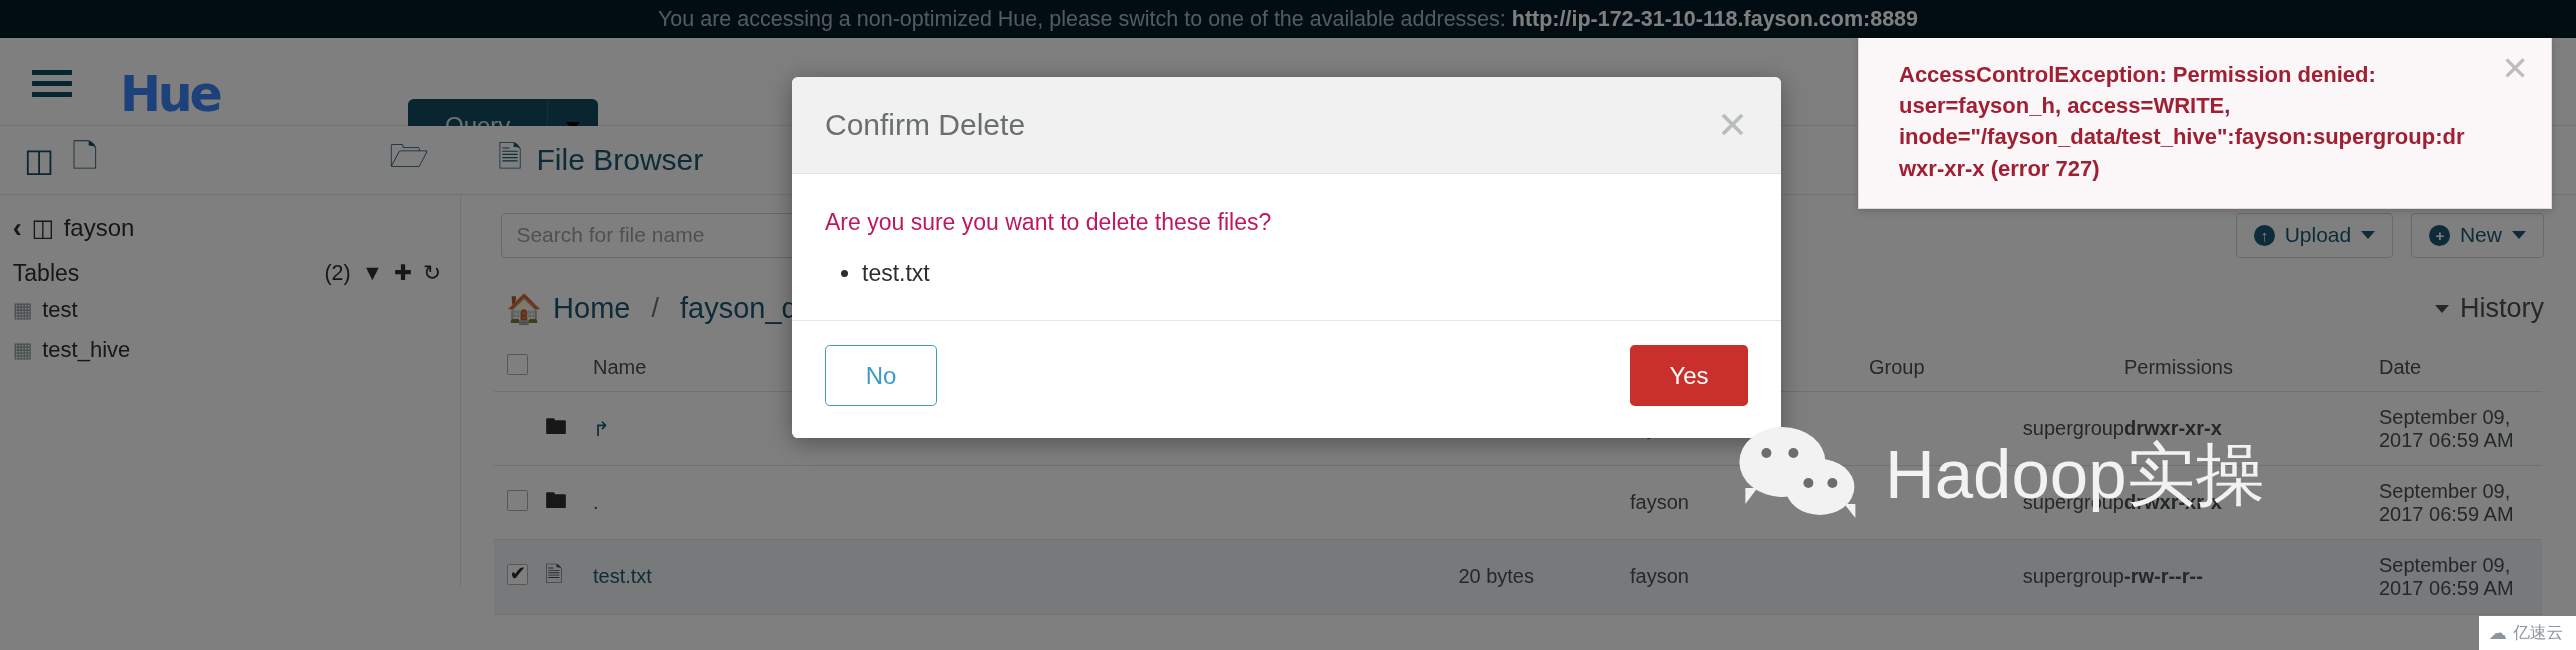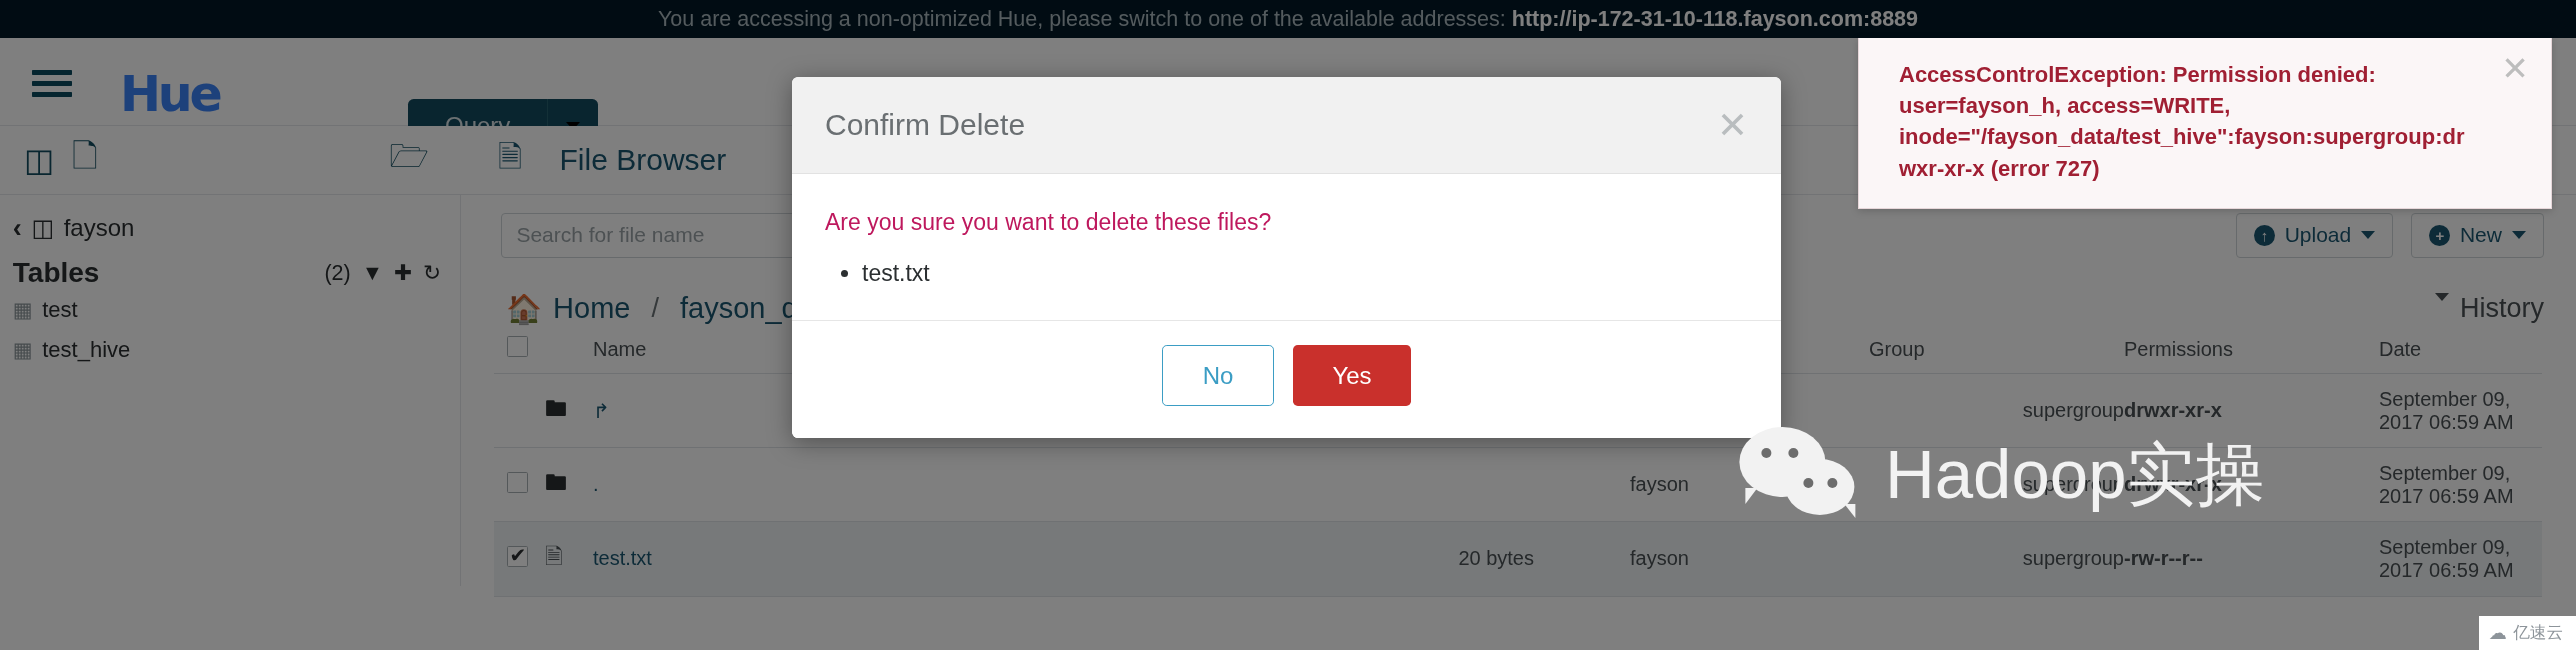--- a/index.html
+++ b/index.html
@@ -138,21 +138,21 @@
   #db-crumb .back-chevron { font-size: 27px; font-weight: bold; }
   #db-crumb .db-icon { font-size: 24px; }
 
   #tables-head {
     position: absolute;
     top: 62px; left: 12.8px; right: 19px;
     height: 32px;
     display: flex; align-items: center;
     color: #2b2f31;
   }
-  #tables-head .t-title { font-size: 28px; font-weight: bold; }
+  #tables-head .t-title { font-size: 23px; font-weight: normal; }
   #tables-head .t-right {
     margin-left: auto;
     display: flex; align-items: center; gap: 11px;
     font-size: 21.5px;
   }
 
   .table-item {
     position: absolute;
     left: 12.8px;
     font-size: 22px;
@@ -175,21 +175,21 @@
   #fb-header {
     position: absolute;
     top: 0; left: 0; right: 0;
     height: 69px;
     border-bottom: 0.8px solid #e4e7ea;
     display: flex; align-items: center;
     padding-left: 37px;
     gap: 14.4px;
   }
   #fb-header .fb-doc-icon { font-size: 30px; color: #1b5771; }
-  #fb-header .fb-title { font-size: 30px; color: #1b5771; margin-left: 23px; }
+  #fb-header .fb-title { font-size: 30px; color: #1b5771; }
 
   #fb-toolbar {
     position: absolute;
     top: 69px; left: 0; right: 0;
     height: 80px;
     display: flex; align-items: center;
     padding: 0 32px 0 40px;
   }
   #search-input {
     width: 558px;
@@ -239,29 +239,29 @@
   #crumb-row .crumb-home {
     font-size: 29px; color: #1b5771;
     display: flex; align-items: center; gap: 11px;
   }
   #crumb-row .crumb-sep {
     font-size: 27px; color: #6b7276; margin: 0 21px;
   }
   #crumb-row .crumb-seg { font-size: 29px; color: #1b5771; }
   #history-btn {
     margin-left: auto;
-    display: flex; align-items: flex-start; gap: 11px;
+    display: flex; align-items: center; gap: 11px;
     font-size: 27px; color: #4a5154;
     cursor: pointer;
   }
 
   
   #file-table {
     position: absolute;
-    top: 199px; left: 33px; right: 33px;
+    top: 217px; left: 33px; right: 33px;
     border-collapse: collapse;
     width: calc(100% - 67px);
   }
   #file-table thead th {
     font-size: 20px;
     color: #4a5154;
     text-align: left;
     font-weight: normal;
     padding: 11px 0 11px 0;
     border-bottom: 0.8px solid #dfe3e6;
@@ -346,21 +346,21 @@
   #modal-question { font-size: 23px; color: #be185d; }
   #modal-filelist {
     margin: 24px 0 0 37px;
     font-size: 23px;
     color: #2b2f31;
   }
   #modal-filelist li { margin-bottom: 6.4px; }
   #modal-footer {
     background: #ffffff;
     padding: 24px 33px 32px 33px;
-    display: flex; justify-content: center; gap: 19px;
+    display: flex; justify-content: space-between; gap: 19px;
   }
   .btn-no {
     width: 112px; height: 61px;
     background: #ffffff;
     border: 1.6px solid #3b9dc4;
     border-radius: 4.8px;
     color: #3b9dc4;
     font-size: 24px;
     font-family: "Liberation Sans", sans-serif;
     cursor: pointer;

